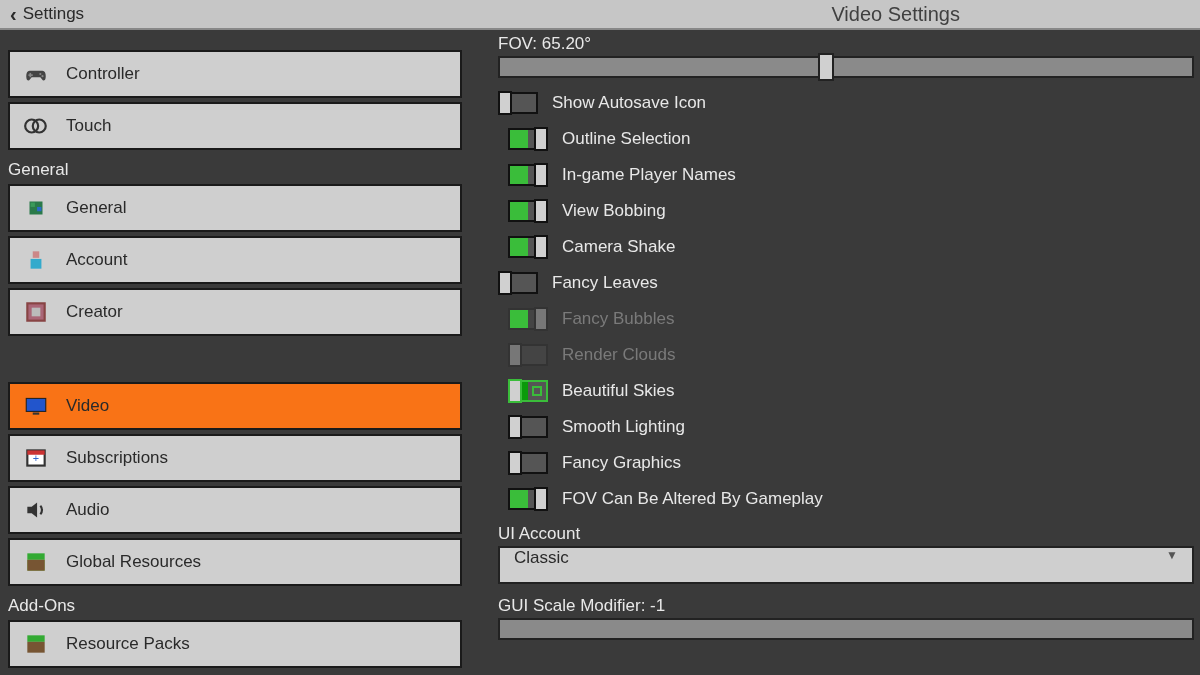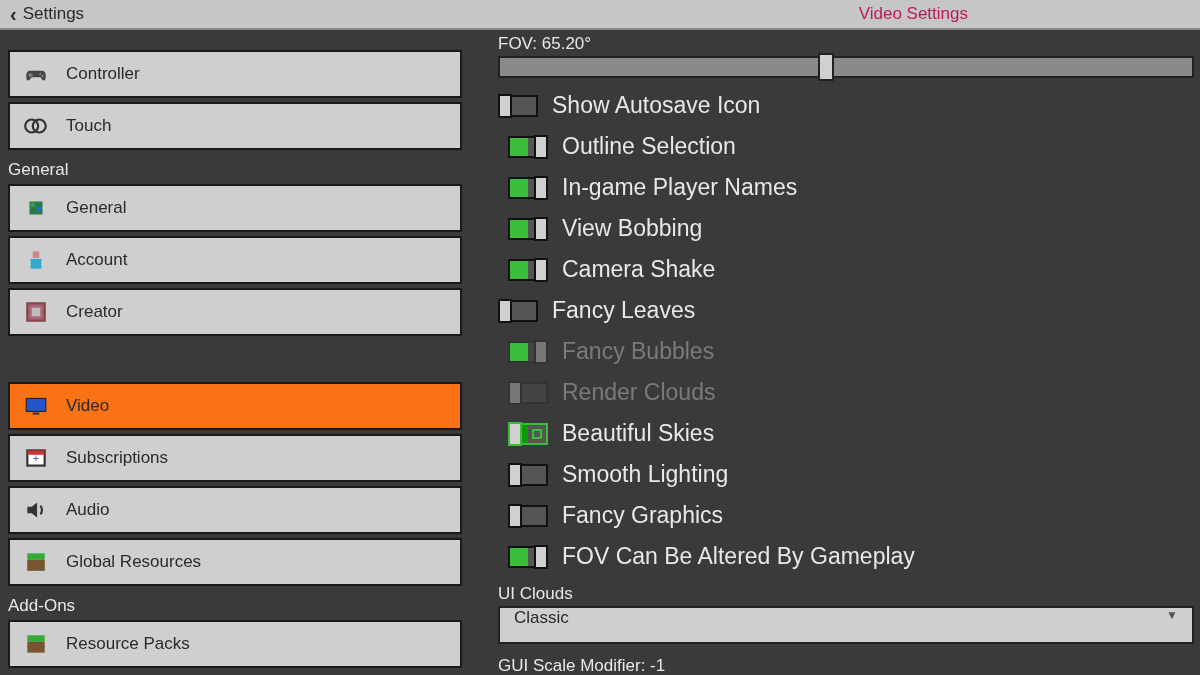--- a/index.html
+++ b/index.html
@@ -8,21 +8,21 @@
 
 .header {
   height: 30px;
   background: #c6c6c6;
   display: flex;
   align-items: center;
   position: relative;
   border-bottom: 2px solid #888;
 }
 .back-btn { display: flex; align-items: center; gap: 6px; padding-left: 10px; font-size: 17px; color: #2a2a2a; cursor: pointer; }
-.header .subtitle { position: absolute; right: 232px; font-size: 17px; color: #be185d; }
+.header .subtitle { position: absolute; right: 240px; font-size: 20px; color: #404040; }
 
 .header .back-arrow { font-size: 20px; font-weight: bold; }
 
 
 .main { display: flex; height: calc(100% - 30px); }
 .sidebar { width: 470px; background: #3a3a3a; overflow-y: auto; padding: 20px 8px 0 8px; }
 .content { flex: 1; background: #3a3a3a; padding: 6px 6px 0 28px; overflow: hidden; color: #fff; }
 
 
 .section-label { color: #e8e8e8; font-size: 17px; padding: 6px 0 4px 0; }
@@ -59,21 +59,21 @@
   width: 16px;
   height: 28px;
   background: #d0d0d0;
   border: 2px solid #222;
   top: -5px;
 }
 
 
 .toggle-row { display: flex; align-items: center; gap: 14px; margin-bottom: 14px; }
 .toggle-row.indent { padding-left: 10px; }
-.toggle-label { font-size: 23px; color: #e8e8e8; }
+.toggle-label { font-size: 17px; color: #e8e8e8; }
 .toggle-row.disabled .toggle-label { color: #7a7a7a; }
 
 .toggle {
   width: 40px;
   height: 22px;
   border: 2px solid #111;
   position: relative;
   display: flex;
 }
 .toggle-half { flex: 1; display: flex; align-items: center; justify-content: center; }
@@ -384,21 +384,21 @@
       <div class="toggle on">
           <div class="toggle-half"></div>
           <div class="toggle-half">
             <div class="toggle-inner"></div>
           </div>
           <div class="toggle-knob"></div>
         </div>
       <span class="toggle-label">FOV Can Be Altered By Gameplay</span>
     </div>
 
-    <div class="field-label">UI Clouds</div>
+    <div class="field-label">UI Account</div>
     <div class="dropdown">
       <span>Classic</span>
       <span class="dropdown-arrow">▼</span>
     </div>
 
     <div class="field-label">GUI Scale Modifier: -1</div>
     <div class="slider-track" style="margin-bottom:0;">
     </div>
 
   </div>

